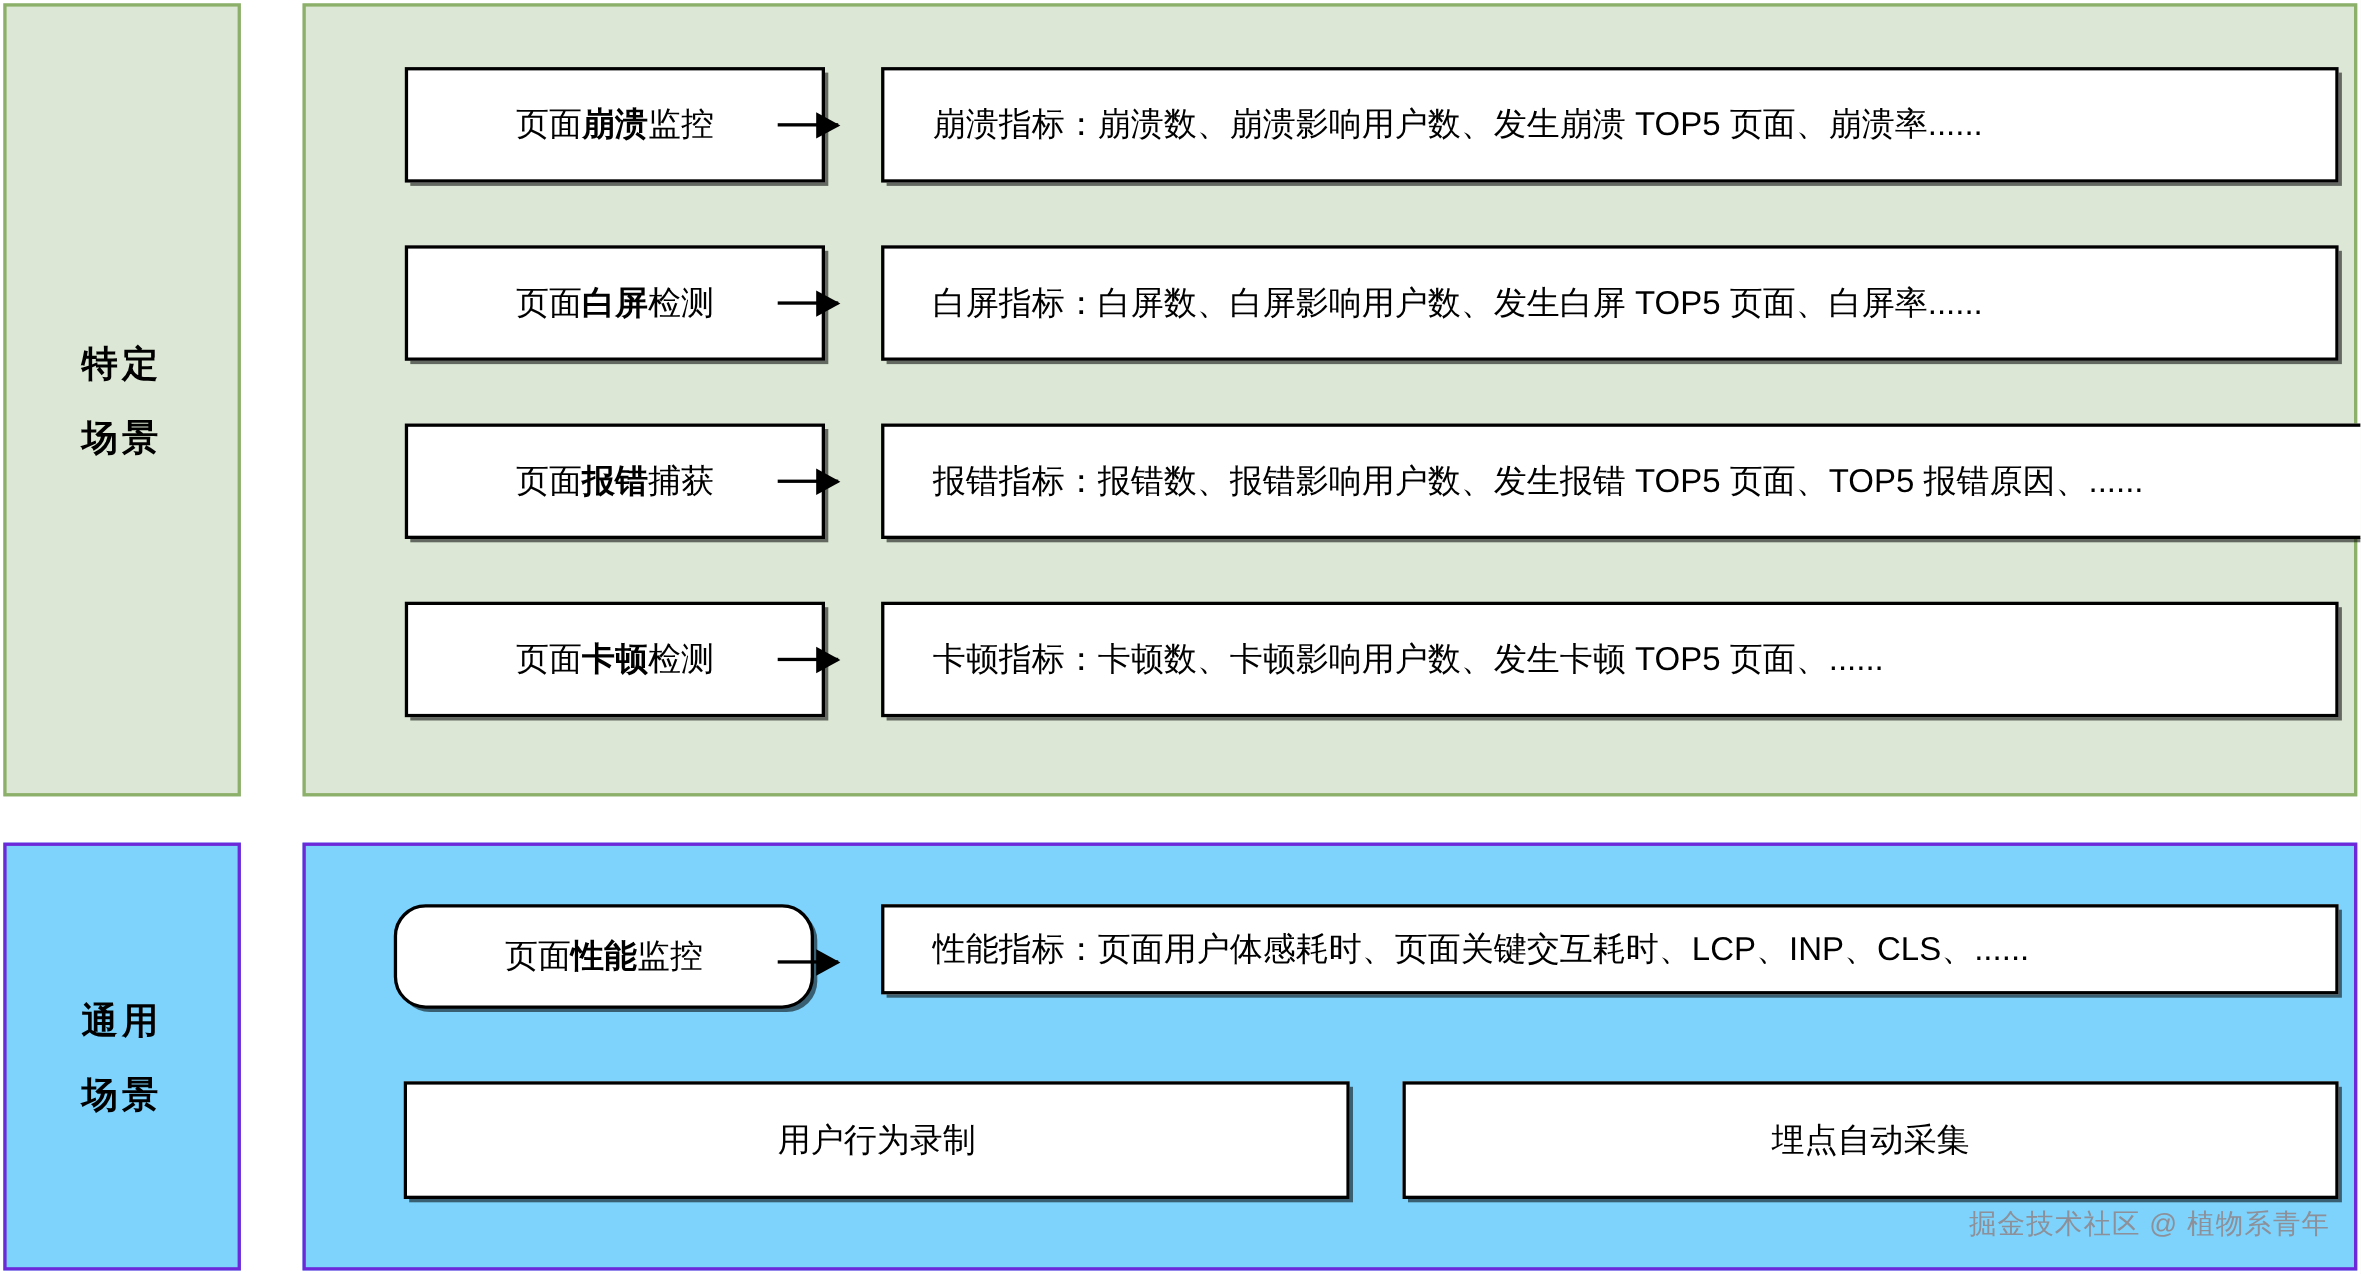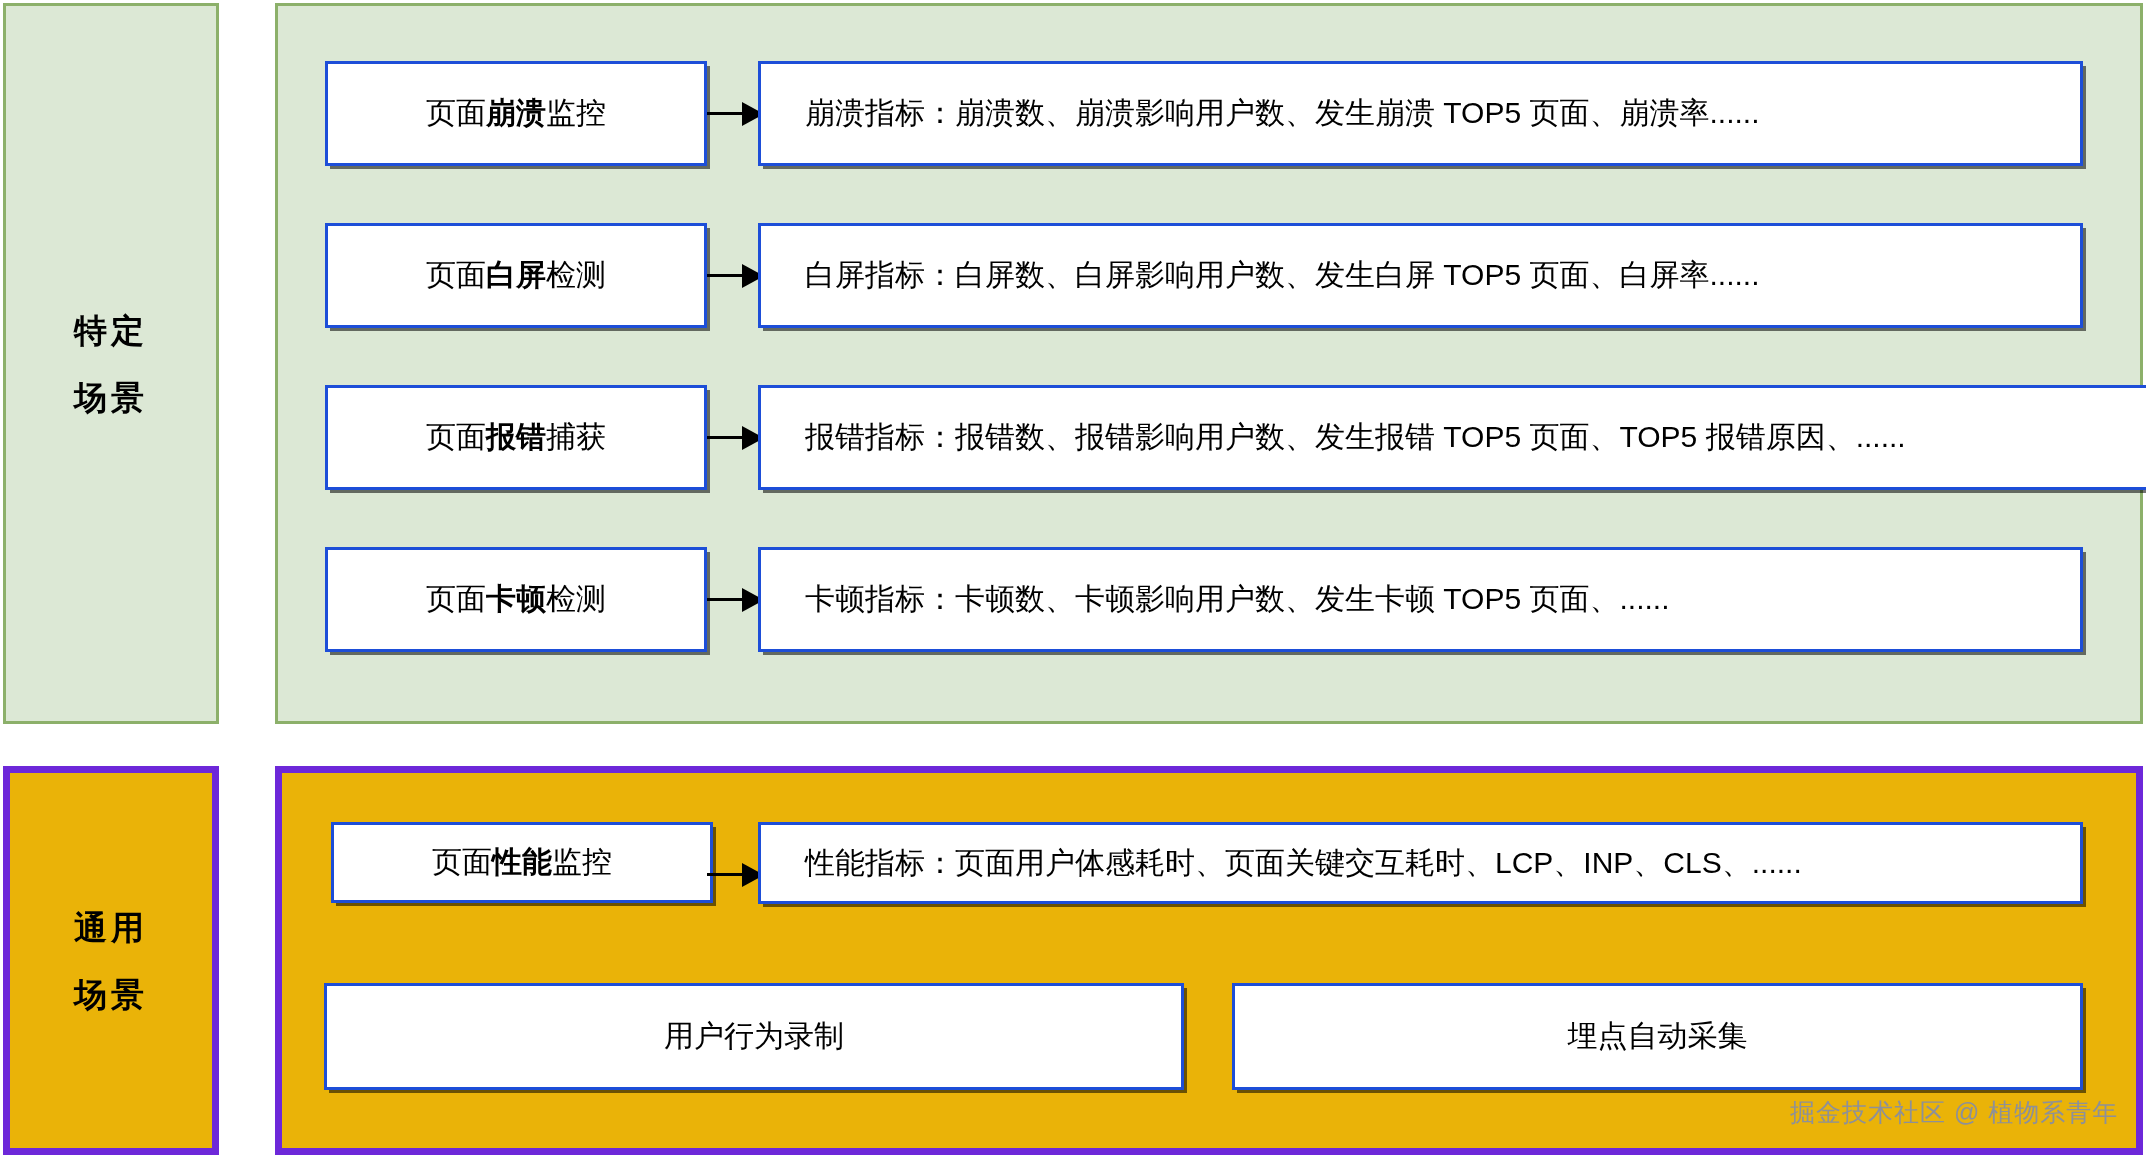--- a/index.html
+++ b/index.html
@@ -21,22 +21,22 @@
   
   .panel {
     position: absolute;
     box-sizing: border-box;
   }
   .panel-green {
     background: #dce8d5;
     border: 3px solid #8cb06a;
   }
   .panel-blue {
-    background: #eab308;
-    border: 7px solid #6d28d9;
+    background: #7dd3fc;
+    border: 3px solid #6d28d9;
   }
 
   
   .label-panel {
     display: flex;
     flex-direction: column;
     align-items: center;
     justify-content: center;
   }
   .label-line {
@@ -48,24 +48,25 @@
   }
   .label-line + .label-line {
     margin-top: 34px;
   }
 
   
   .box {
     position: absolute;
     box-sizing: border-box;
     background: #ffffff;
-    border: 3px solid #1d4ed8;
+    border: 3px solid #000000;
     display: flex;
     align-items: center;
     box-shadow: 4px 4px 0 -1px rgba(0,0,0,0.55);
+    margin-left: 43px;
   }
   .box-center {
     justify-content: center;
   }
   .box-left {
     justify-content: flex-start;
     padding-left: 44px;
   }
   .box-text {
     font-size: 30px;
@@ -150,21 +151,21 @@
   </div>
 
   <div class="panel panel-blue label-panel" style="left:3px; top:766px; width:216px; height:389px;">
     <div class="label-line">通用</div>
     <div class="label-line">场景</div>
   </div>
 
   <div class="panel panel-blue" style="left:275px; top:766px; width:1868px; height:389px;">
   </div>
 
-  <div class="box box-center" style="left:331px; top:822px; width:382px; height:81px;">
+  <div class="box box-center" style="left:315px; top:822px; width:382px; height:95px;border-radius:29px;">
     <span class="box-text"><span>页面</span><span class="b">性能</span><span>监控</span></span>
   </div>
   <div class="arrow" style="left:707px; top:873px; width:55px;"></div>
   <div class="box box-left" style="left:758px; top:822px; width:1325px; height:82px;">
     <span class="box-text">性能指标：页面用户体感耗时、页面关键交互耗时、LCP、INP、CLS、......</span>
   </div>
 
   <div class="box box-center" style="left:324px; top:983px; width:860px; height:107px;">
     <span class="box-text">用户行为录制</span>
   </div>

